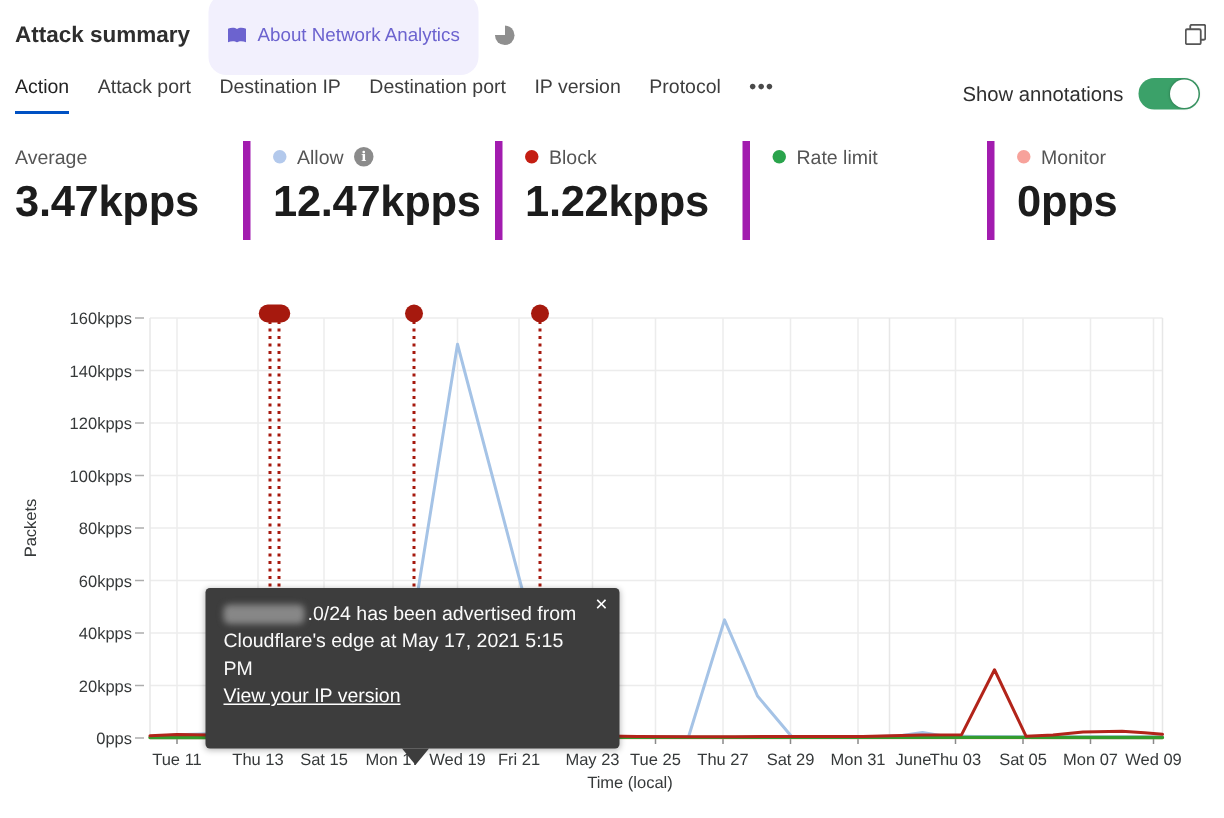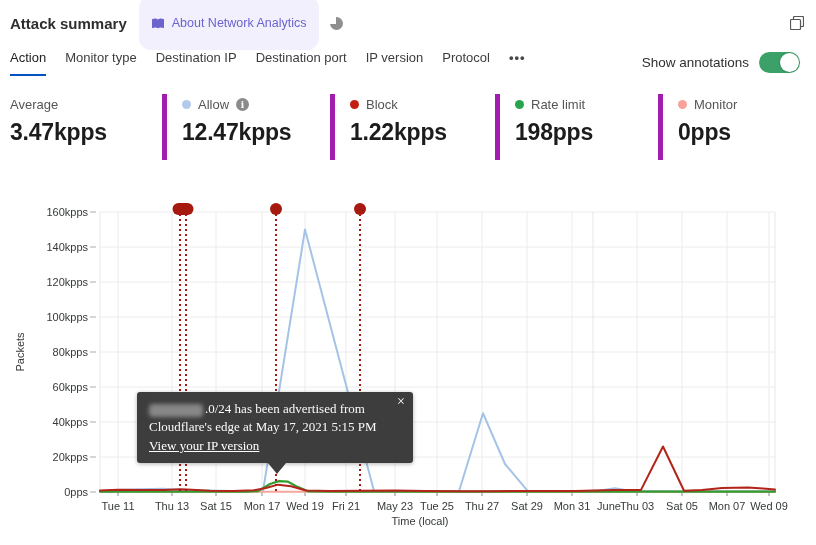--- a/index.html
+++ b/index.html
@@ -31,30 +31,30 @@
   
   .stats{position:absolute;top:94px;left:10px;display:flex;}
   .stat{box-sizing:border-box;padding-top:3px;height:66px;}
   .stat + .stat{border-left:5px solid #a21caf;padding-left:15px;}
   .stat-0{width:152px;} .stat-1{width:168px;} .stat-2{width:165px;} .stat-3{width:163px;} .stat-4{width:150px;}
   .stat-label-row{display:flex;align-items:center;gap:7px;font-size:13px;color:#555;margin-bottom:7px;}
   .legend-dot{width:9px;height:9px;border-radius:50%;flex:0 0 auto;}
   .info-icon{width:13px;height:13px;border-radius:50%;background:#8b8b8b;color:#fff;font-size:9px;
              font-weight:700;display:inline-flex;align-items:center;justify-content:center;
              font-family:"DejaVu Serif",serif;cursor:pointer;}
-  .stat-value{font-size:23px;font-weight:600;color:#1c1c1c;letter-spacing:-0.2px;}
+  .stat-value{font-size:29px;font-weight:600;color:#1c1c1c;letter-spacing:-0.2px;}
 
   
   .chart{position:absolute;top:190px;left:0;width:816px;height:355px;}
   .chart svg{position:absolute;left:0;top:0;}
 
   
   .tooltip{position:absolute;left:137px;top:202px;width:276px;box-sizing:border-box;z-index:5;
-           background:#3d3d3d;color:#fafafa;border-radius:3px;padding:8px 26px 8px 12px;
-           font-size:13px;line-height:1.42;box-shadow:0 1px 4px rgba(0,0,0,.3);font-family:Liberation Serif, serif;}
+           background:#3d3d3d;color:#fafafa;border-radius:3px;padding:8px 26px 25px 12px;
+           font-size:13px;line-height:1.42;box-shadow:0 1px 4px rgba(0,0,0,.3);}
   .tooltip .redacted{display:inline-block;width:54px;height:13px;border-radius:4px;background:#878787;
                      filter:blur(2px);vertical-align:middle;margin-right:2px;}
   .tooltip a{color:#fff;text-decoration:underline;cursor:pointer;}
   .tooltip-close{position:absolute;top:3px;right:8px;font-size:14px;color:#fff;cursor:pointer;line-height:1;}
   .tooltip-caret{position:absolute;top:100%;left:131px;width:0;height:0;
                  border-left:9px solid transparent;border-right:9px solid transparent;
                  border-top:11px solid #3d3d3d;}
 </style>
 </head>
 <body>
@@ -81,21 +81,21 @@
       </svg>
     </span>
   </div>
 
   <div class="tabs">
 
   <div class="tab tab-0 active">
       <span>Action</span>
     </div>
       <div class="tab tab-1">
-      <span>Monitor type</span>
+      <span>Attack port</span>
     </div>
       <div class="tab tab-2">
       <span>Destination IP</span>
     </div>
       <div class="tab tab-3">
       <span>Destination port</span>
     </div>
       <div class="tab tab-4">
       <span>IP version</span>
     </div>
@@ -139,21 +139,20 @@
 
       </div>
       <div class="stat-value">1.22kpps</div>
     </div>
       <div class="stat stat-3">
       <div class="stat-label-row">
         <span class="legend-dot" style="background: rgb(42, 164, 76);"></span>
         <span>Rate limit</span>
 
       </div>
-      <div class="stat-value">198pps</div>
     </div>
       <div class="stat stat-4">
       <div class="stat-label-row">
         <span class="legend-dot" style="background: rgb(247, 162, 155);"></span>
         <span>Monitor</span>
 
       </div>
       <div class="stat-value">0pps</div>
     </div>
     </div>

